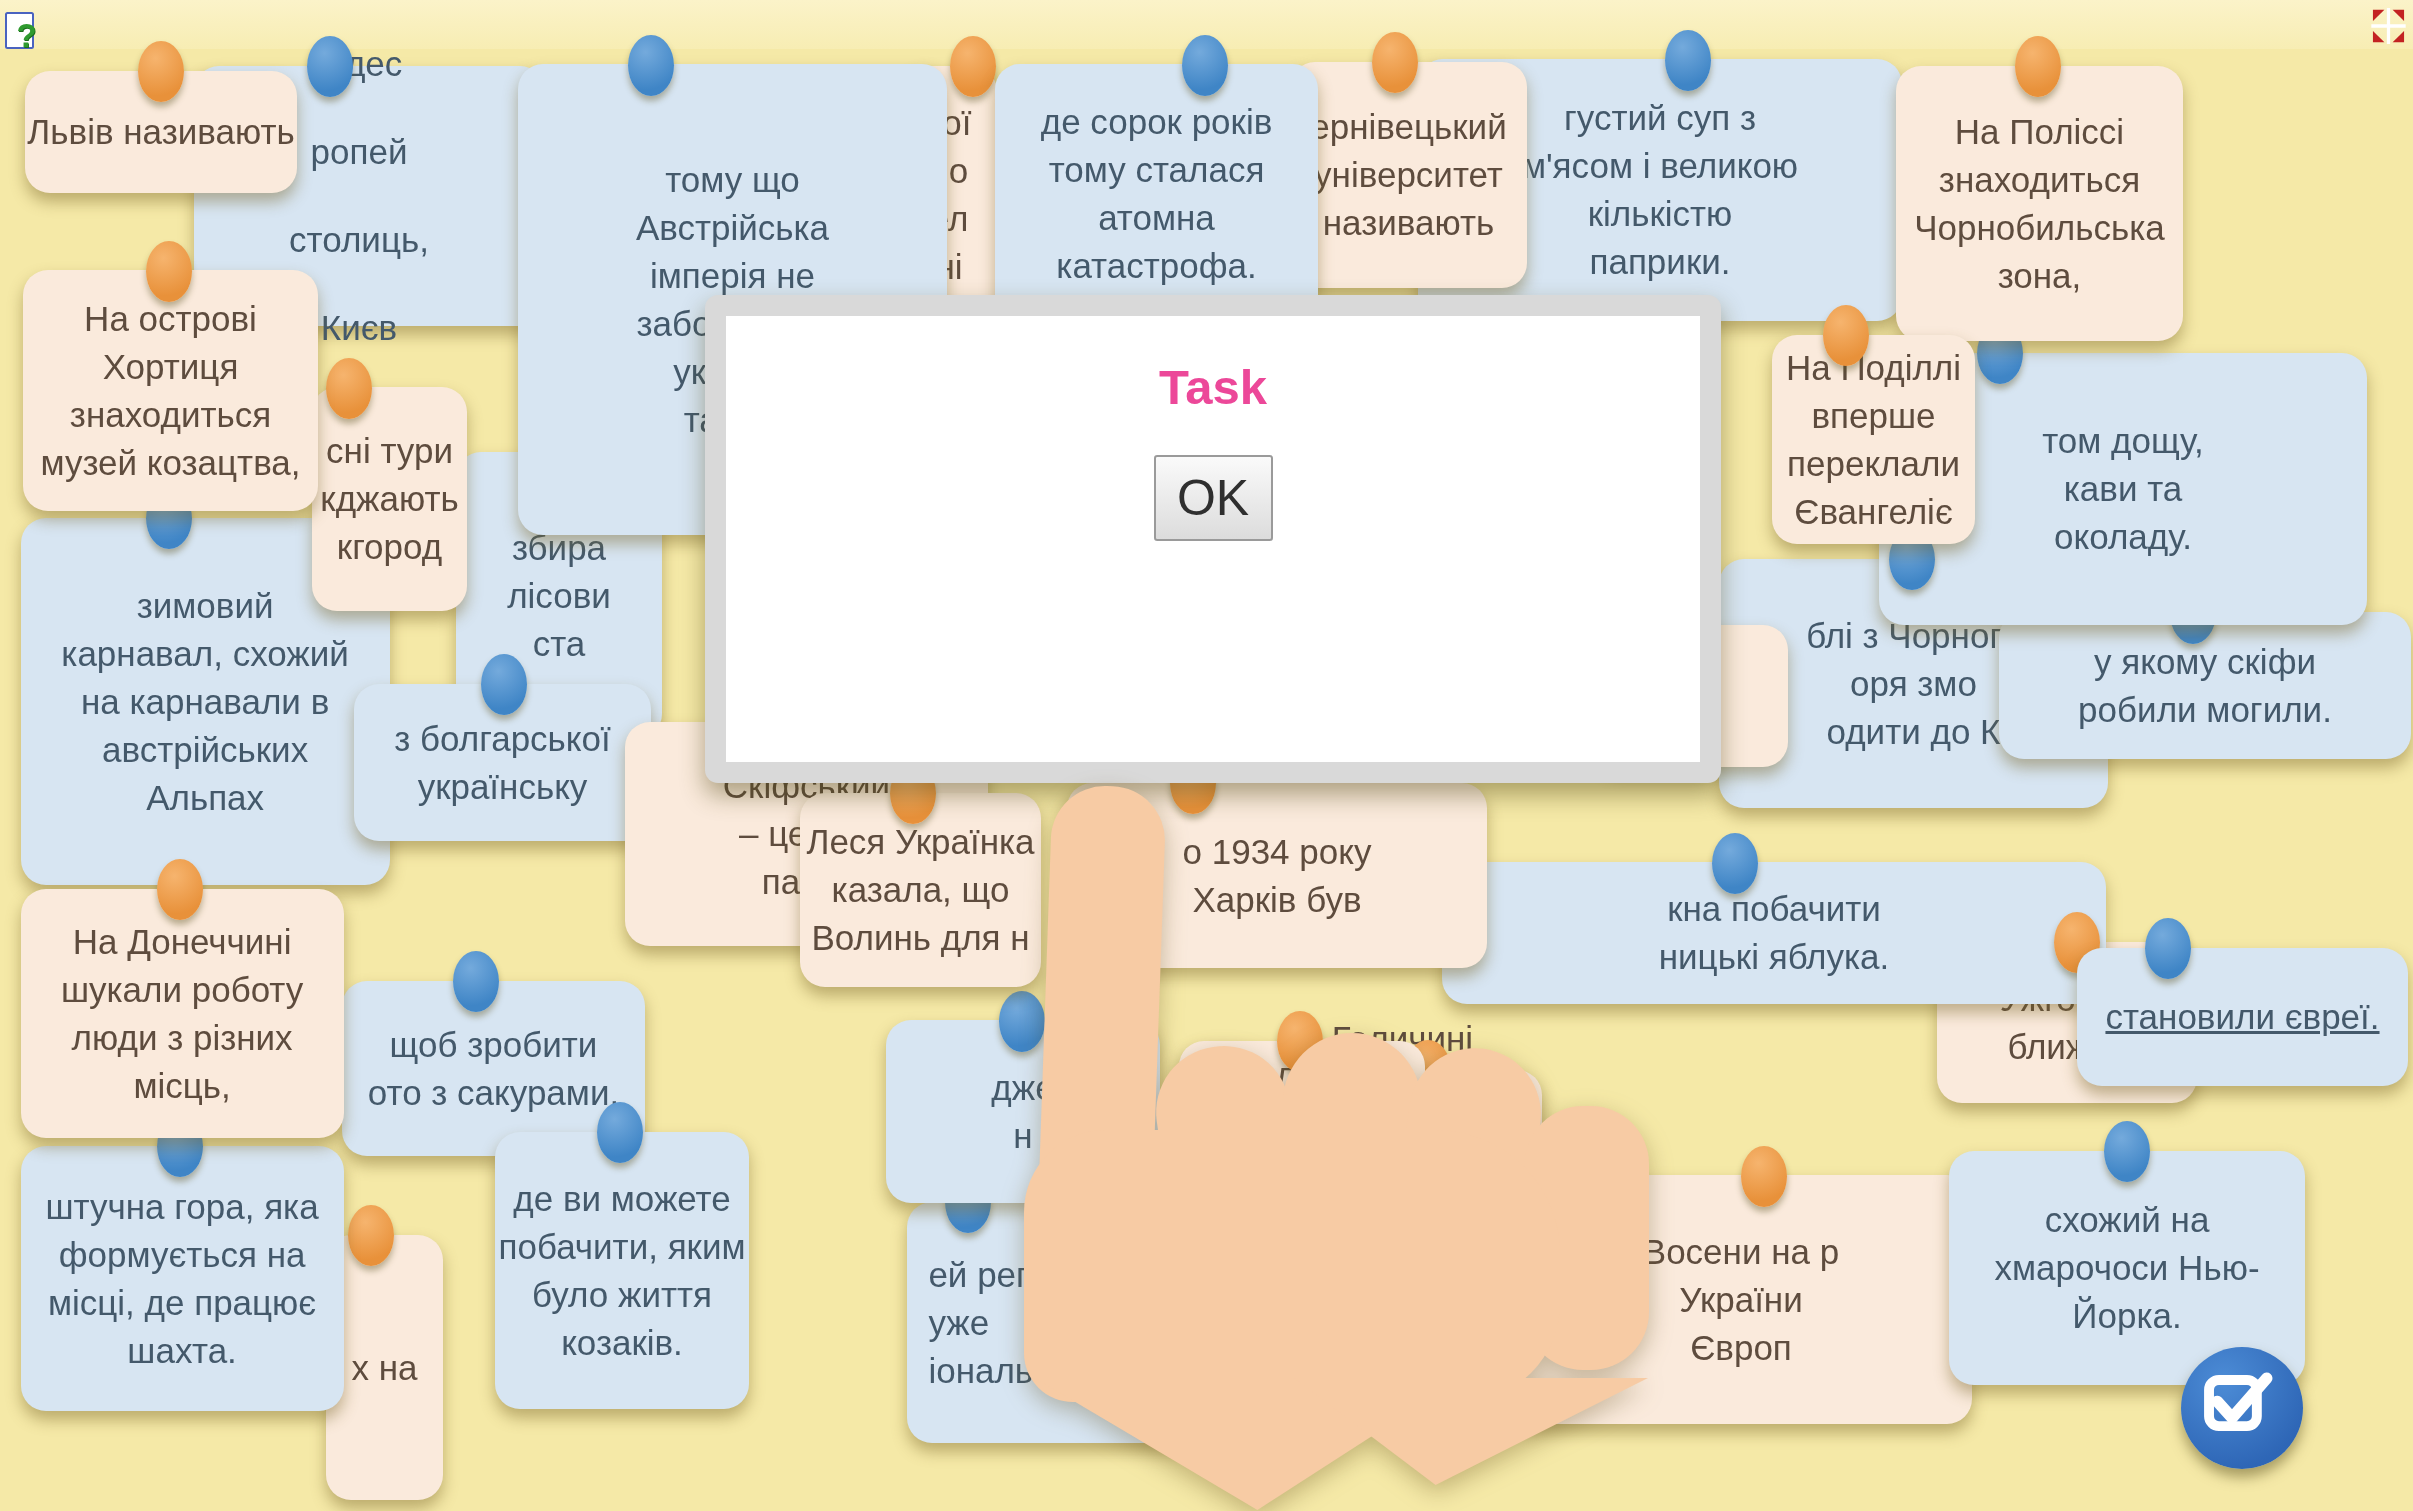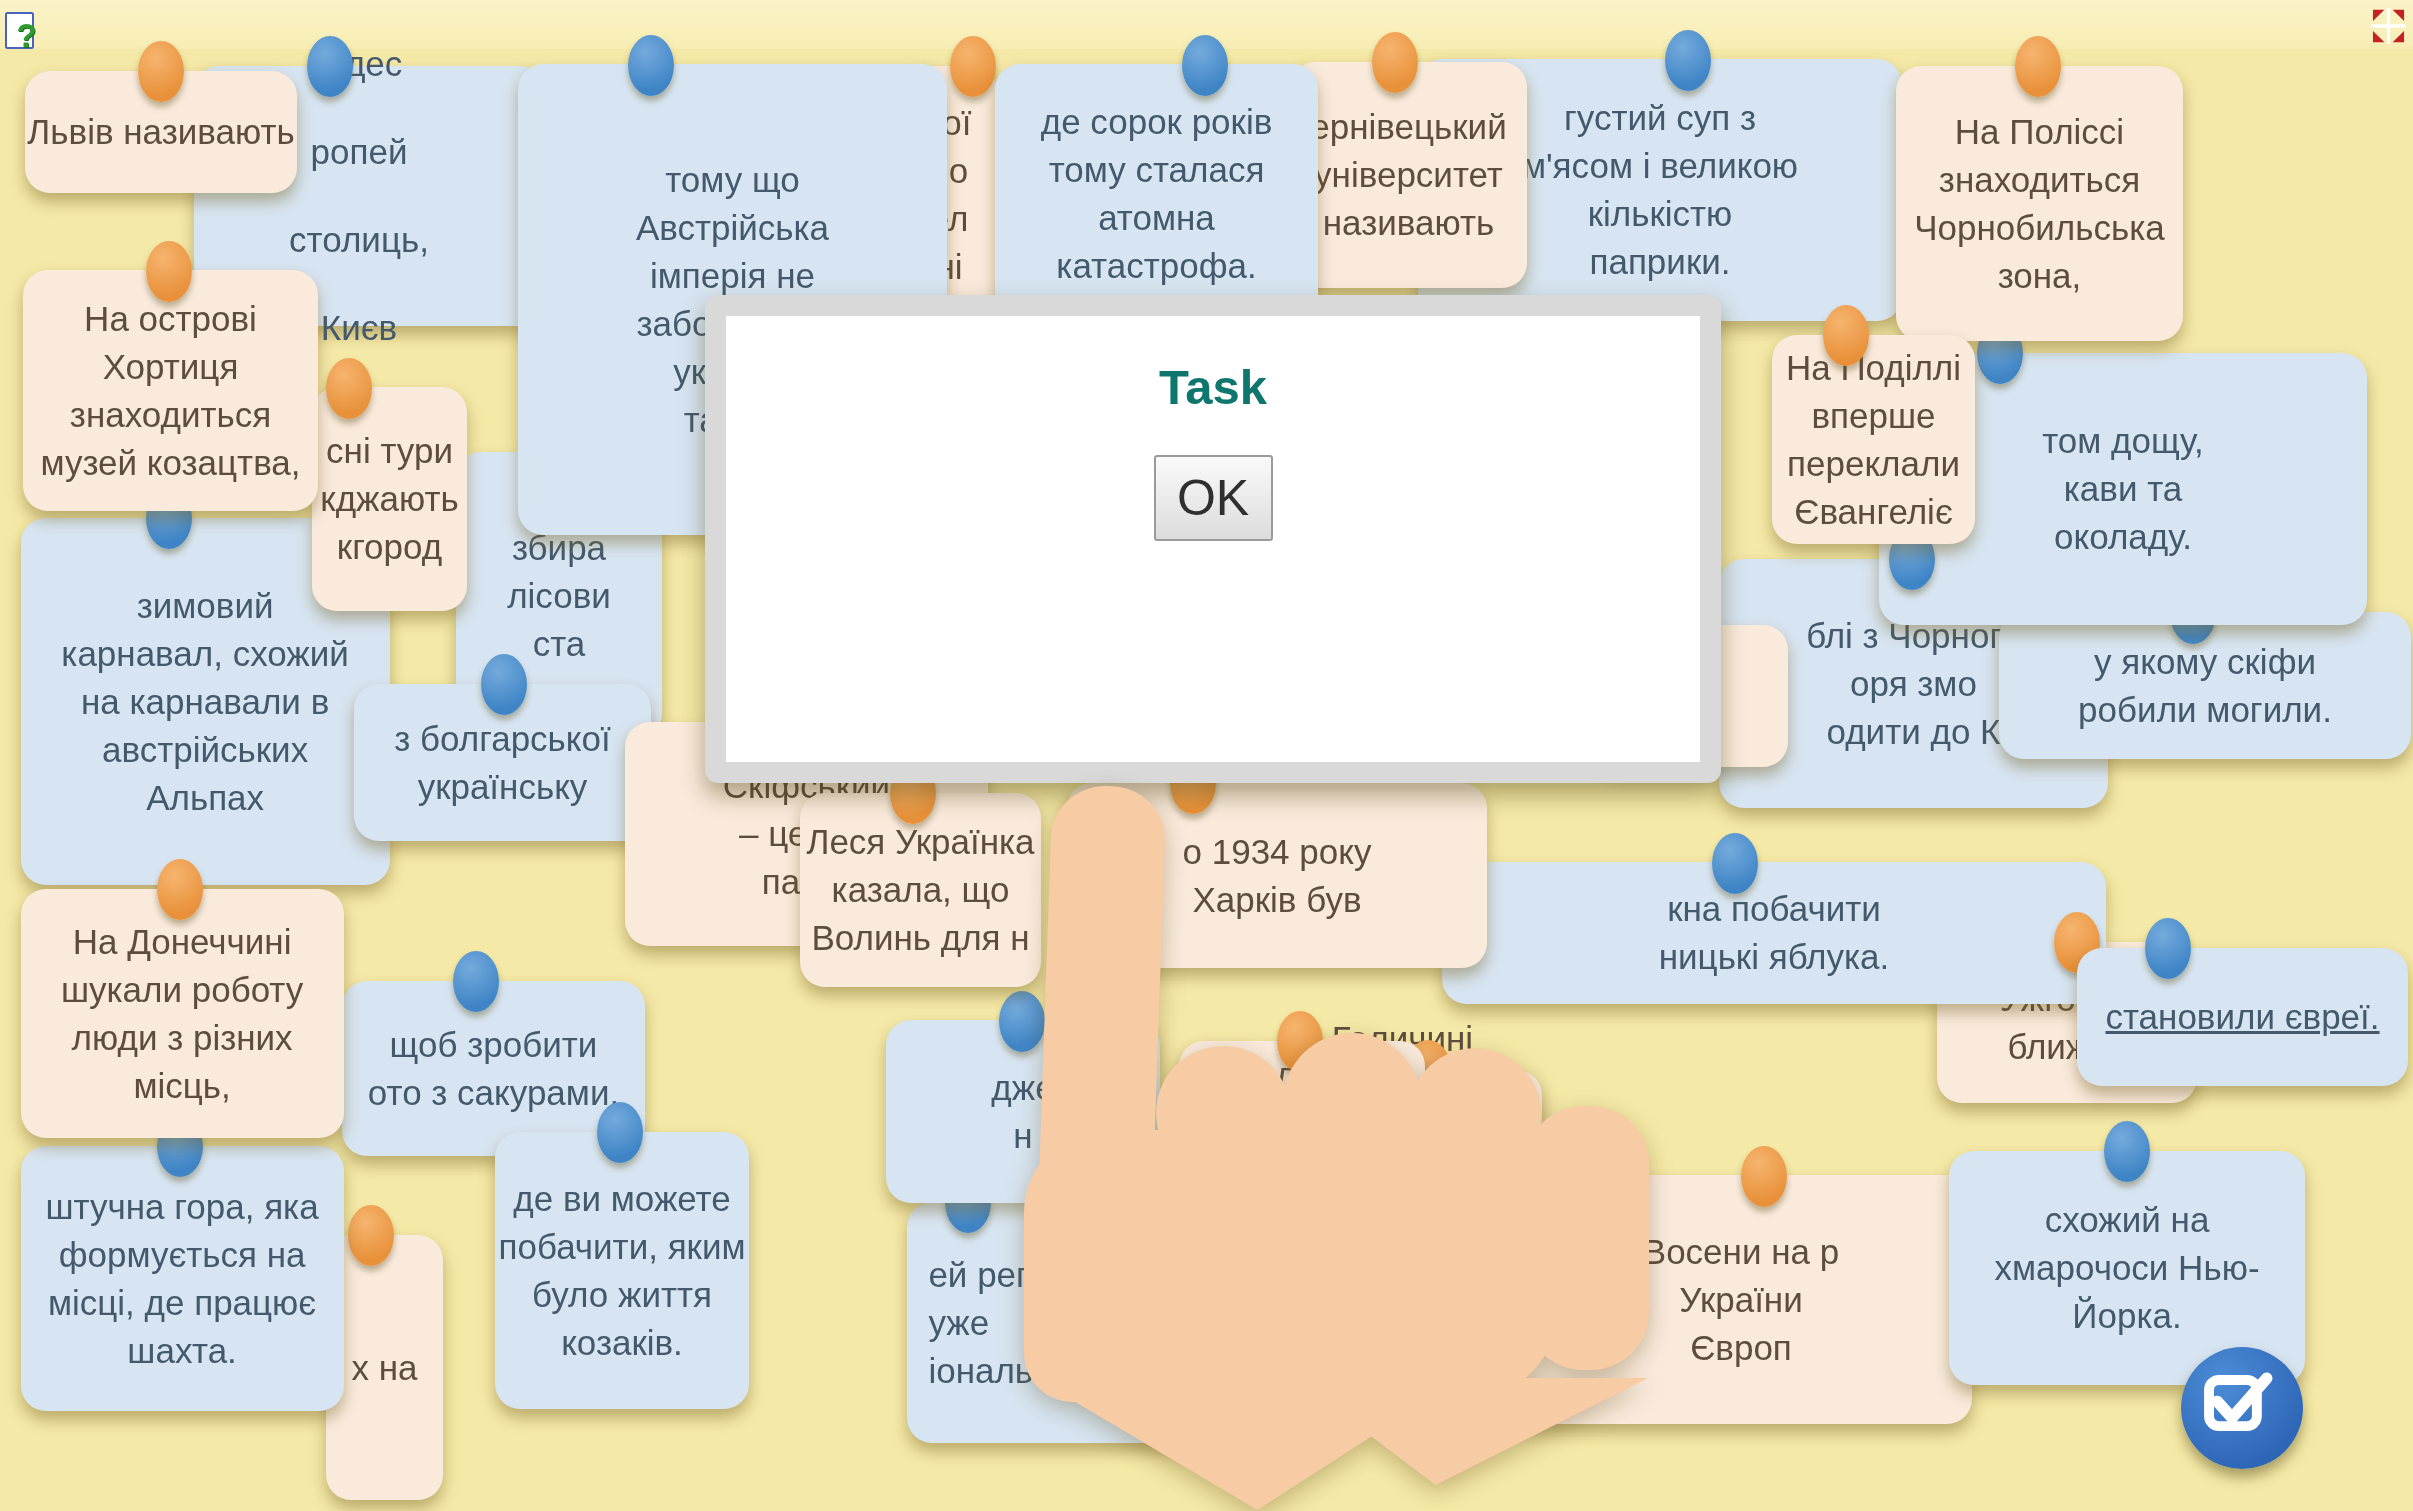--- a/index.html
+++ b/index.html
@@ -35,21 +35,21 @@
   
   .modal{
     position:absolute;left:705px;top:295px;width:1016px;height:488px;
     background:#d9d9d9;border-radius:13px;z-index:100;
     box-shadow:0 11.5px 25px rgba(80,70,20,.45);
   }
   .modal-inner{
     position:absolute;left:21.4px;top:21.4px;right:21.4px;bottom:21.4px;background:#ffffff;
     display:flex;flex-direction:column;align-items:center;color:#222;
   }
-  .modal-title{margin:43px 0 0 0;font-size:49px;font-weight:bold;color:#0f766e;}
+  .modal-title{margin:43px 0 0 0;font-size:49px;font-weight:bold;color:#ec4899;}
   .modal-message{margin:64px 0 0 0;font-size:40px;line-height:58px;text-align:center;
     max-width:849px;color:#111;}
   .modal-ok{
     margin-top:40px;width:119px;height:86px;font-size:50px;color:#2f2f2f;
     font-family:"Liberation Sans", sans-serif;
     background:linear-gradient(#fafafa,#dcdcdc);
     border:2.5px solid #9a9a9a;border-radius:3.3px;cursor:pointer;
   }
 
   

